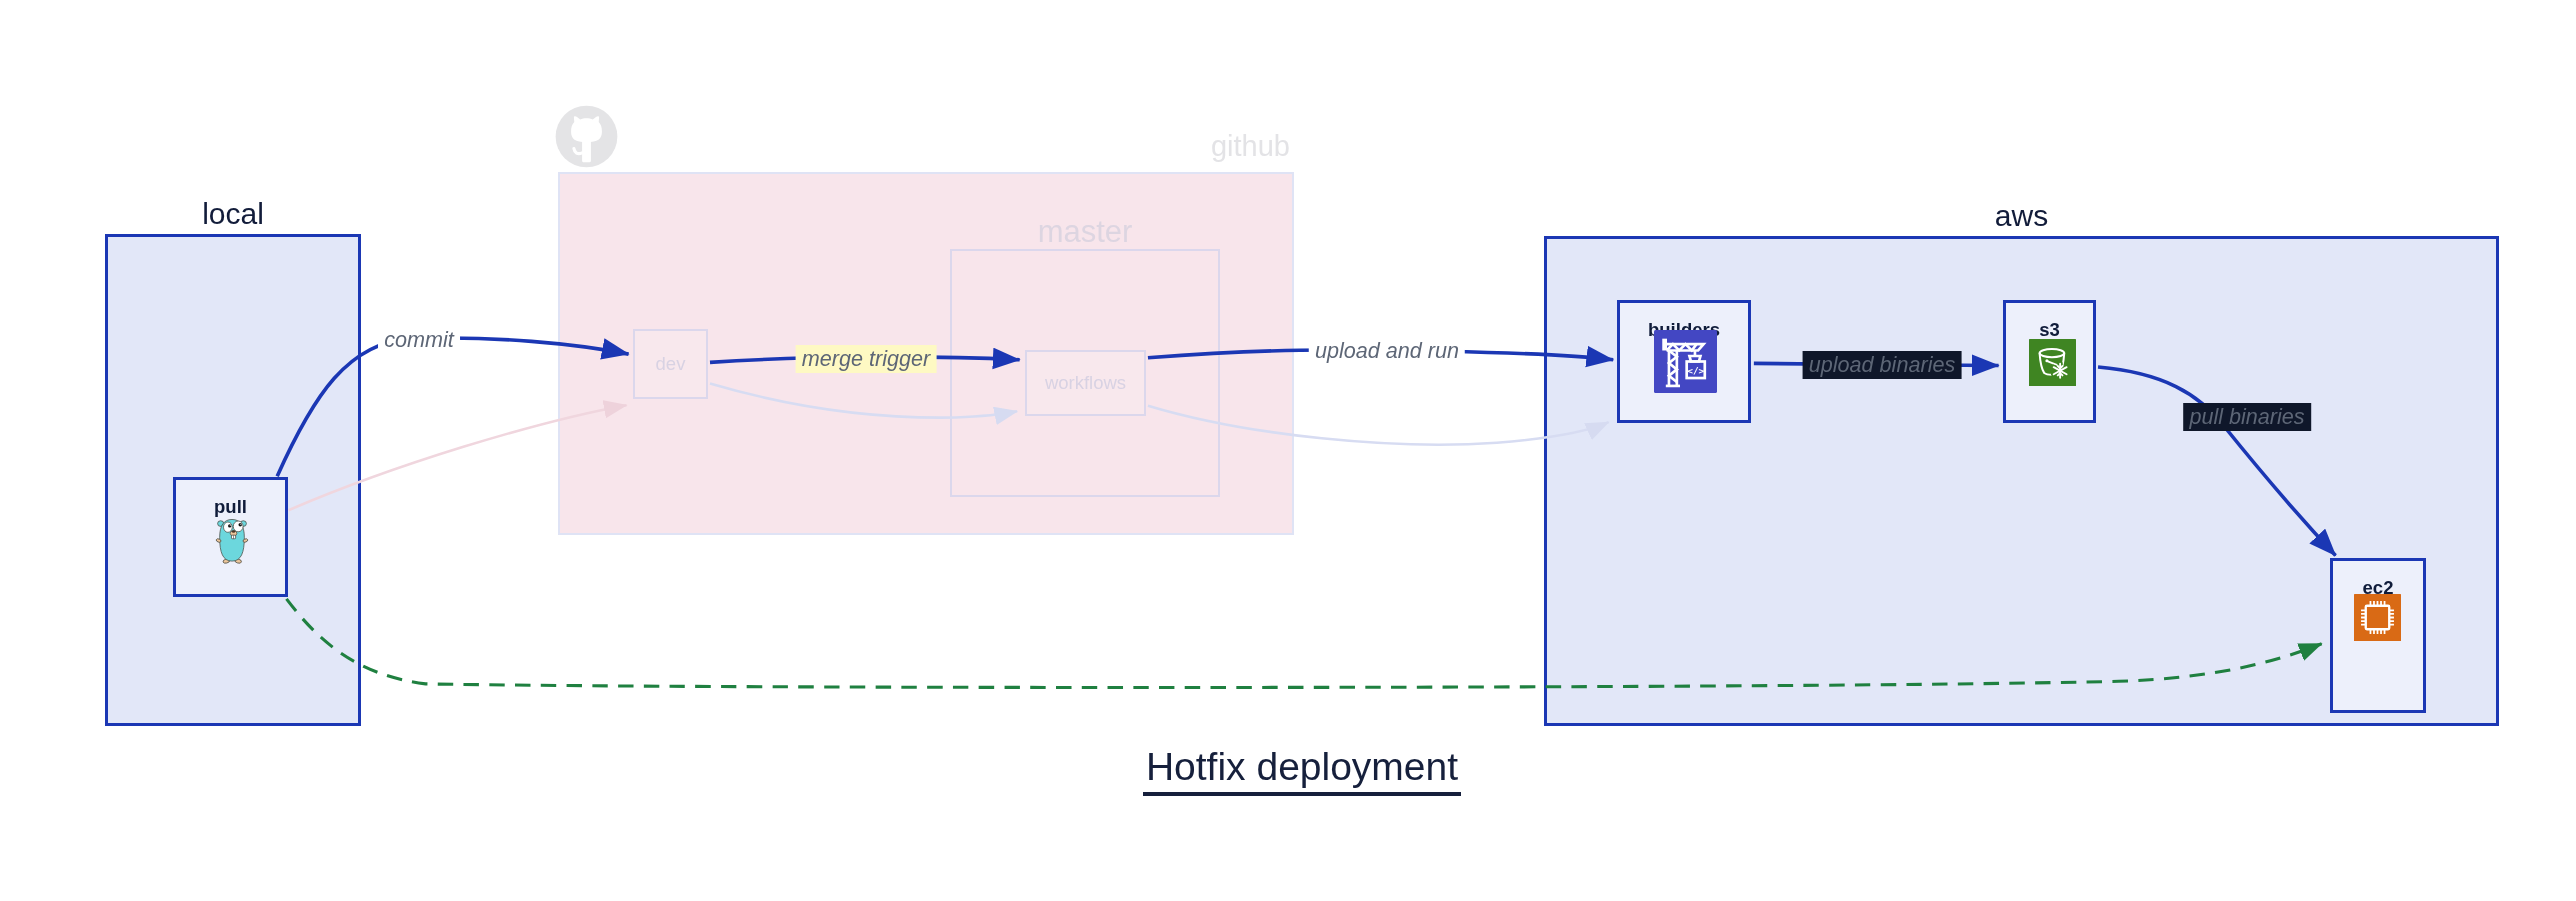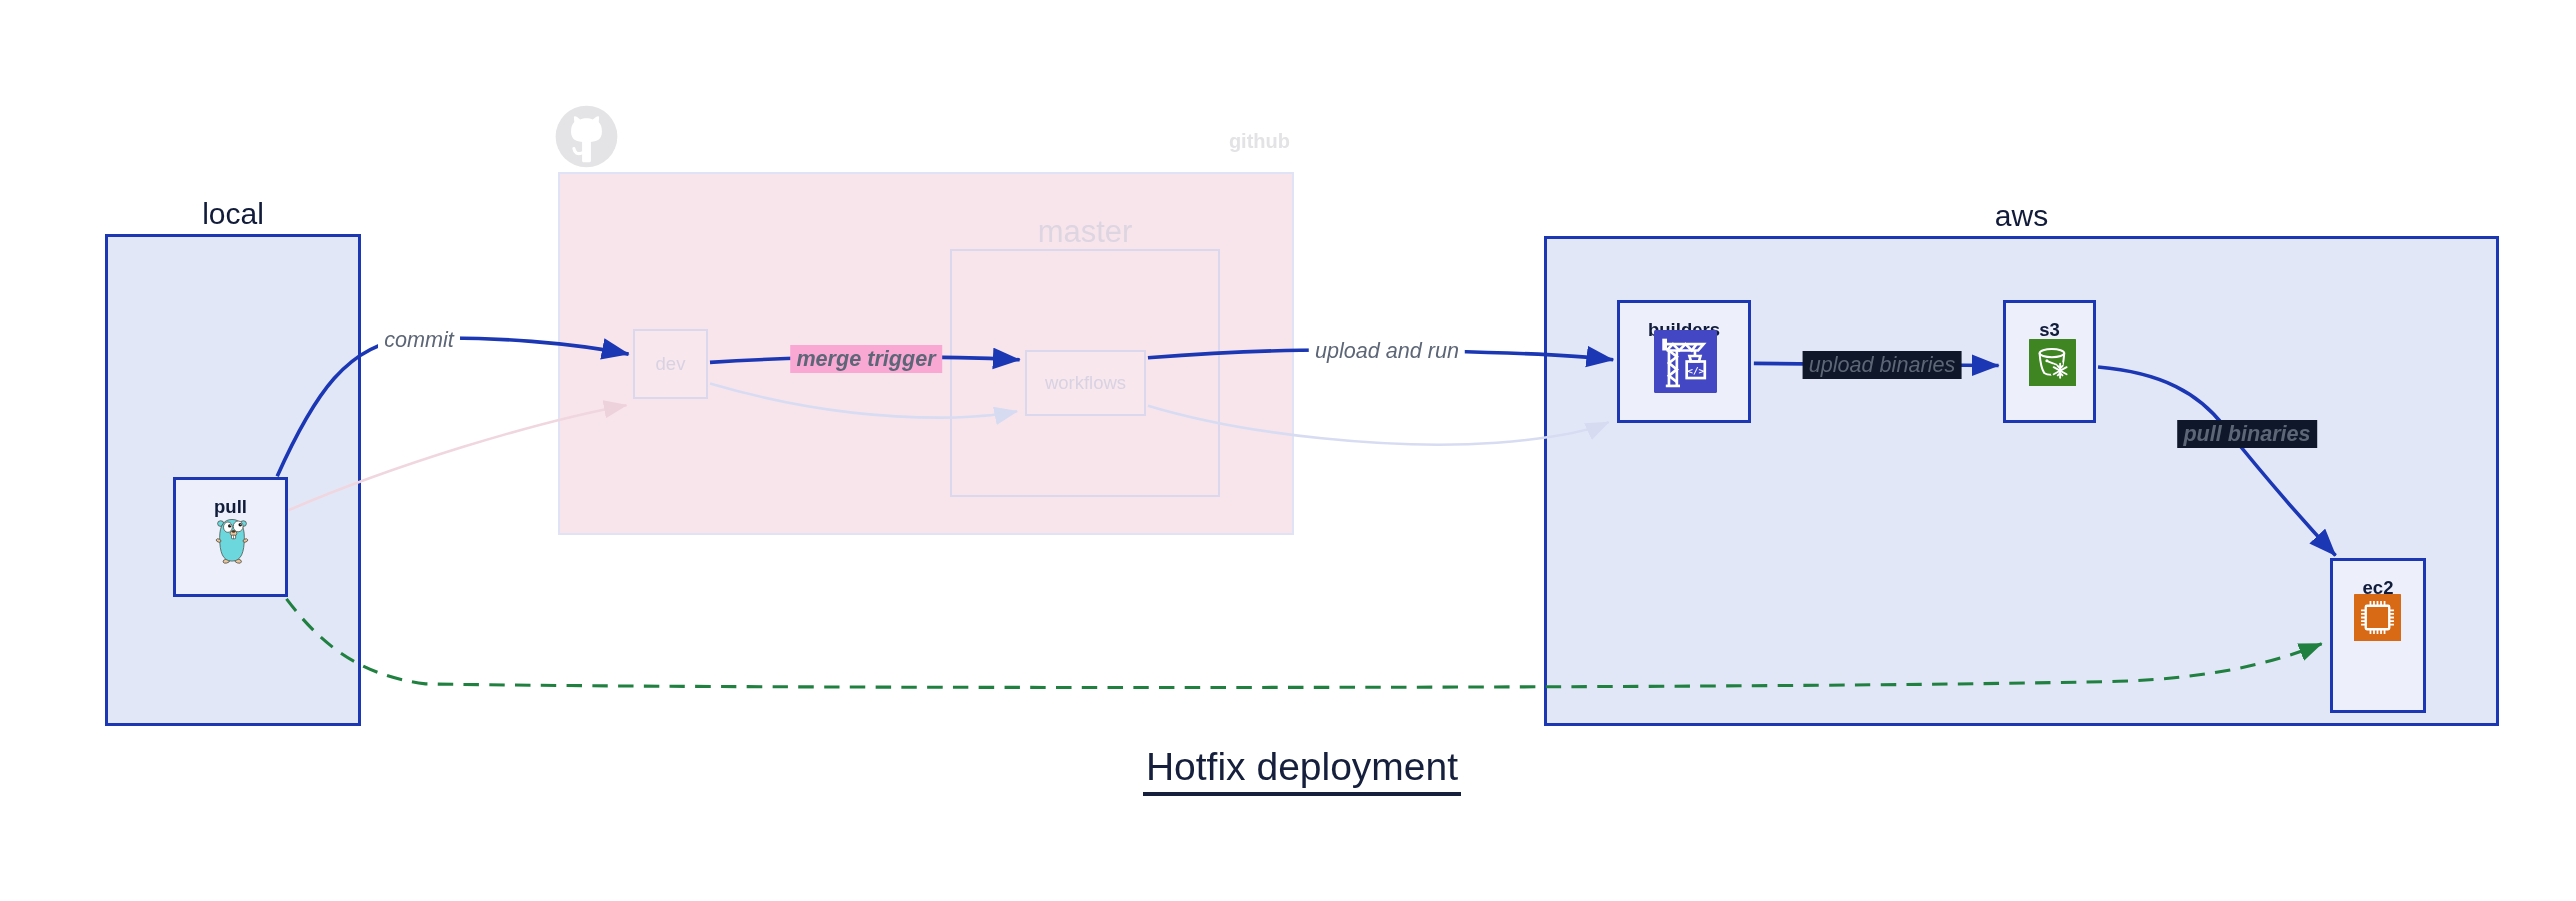--- a/index.html
+++ b/index.html
@@ -5,36 +5,36 @@
   html,body{margin:0;padding:0;}
   body{
     width:2604px;height:902px;position:relative;background:#ffffff;
     font-family:"Liberation Sans", sans-serif;overflow:hidden;
   }
   .abs{position:absolute;box-sizing:border-box;}
   
   .group-box{border:3.6px solid #1b37b4;background:#e2e7f8;}
   .group-label{color:#121c3a;font-size:30px;text-align:center;white-space:nowrap;}
   .github-box{border:2.1px solid #dfe3f5;background:#f8e5eb;}
-  .github-label{color:#e3e3e6;font-size:20px;text-align:right;white-space:nowrap;font-weight:bold;}
+  .github-label{color:#e3e3e6;font-size:29px;text-align:right;white-space:nowrap;}
   .master-box{border:2.1px solid #dbd7ec;background:transparent;}
   .master-label{color:#ddd5e1;font-size:31px;text-align:center;white-space:nowrap;}
   
   .node{border:3.6px solid #1b37b4;background:#edf0fb;}
   .node-label{color:#101c3a;font-size:18.5px;font-weight:bold;text-align:center;padding-top:16px;white-space:nowrap;}
   .faded-node{border:2.1px solid #dbd7ec;background:rgba(255,255,255,0.12);
     display:flex;align-items:center;justify-content:center;}
   .faded-node-label{color:#d8d2e3;font-size:18.5px;font-weight:normal;white-space:nowrap;}
   
   .edge-label{
     font-size:21.6px;font-style:italic;color:#5d6676;white-space:nowrap;
     transform:translate(-50%,-50%);padding:1px 6.2px;z-index:6;
   }
   .bg-white{background:#ffffff;}
-  .bg-pink{background:#f9a8d4;font-weight:bold;}
+  .bg-pink{background:#fef9c3;}
   .bg-lav{background:#0f172a;}
   
   .layer-groups{z-index:1;}
   #edge-svg{position:absolute;left:0;top:0;z-index:4;pointer-events:none;}
   .node,.faded-node{z-index:5;}
   .group-label,.github-label,.master-label{z-index:2;}
   .icon-wrap{position:absolute;}
   
   .diagram-title{
     width:2604px;text-align:center;top:745px;left:0;color:#16203c;font-size:39px;z-index:6;
@@ -185,18 +185,18 @@
       </g>
       <rect x="20" y="20" width="40" height="40" rx="2" stroke="#ffffff" stroke-width="4" fill="none"></rect>
     </svg>
   </div>
 </div>
 
 <div class="abs edge-label bg-white" style="left:419px;top:340px;">commit</div>
 <div class="abs edge-label bg-pink" style="left:866px;top:359px;">merge trigger</div>
 <div class="abs edge-label bg-white" style="left:1387px;top:351px;">upload and run</div>
 <div class="abs edge-label bg-lav" style="left:1882px;top:365px;">upload binaries</div>
-<div class="abs edge-label bg-lav" style="left:2247px;top:434px;font-weight:bold;">pull binaries</div>
+<div class="abs edge-label bg-lav" style="left:2247px;top:417px;">pull binaries</div>
 
 <div class="abs diagram-title">
   <span>Hotfix deployment</span>
 </div>
 
 
 </body></html>

